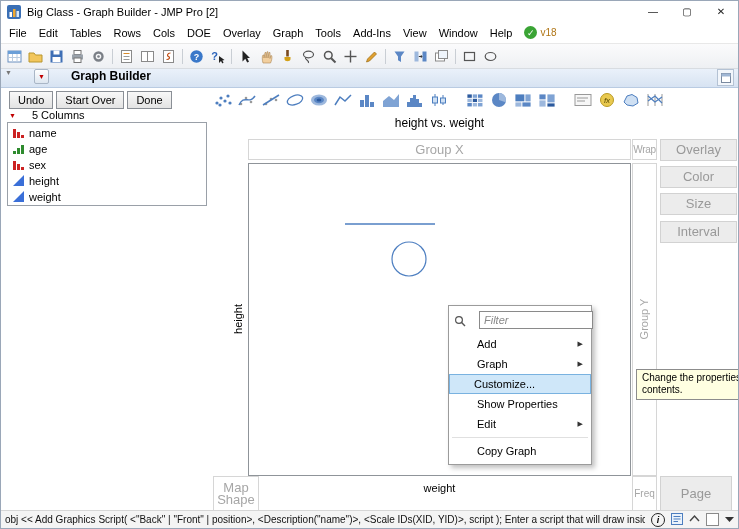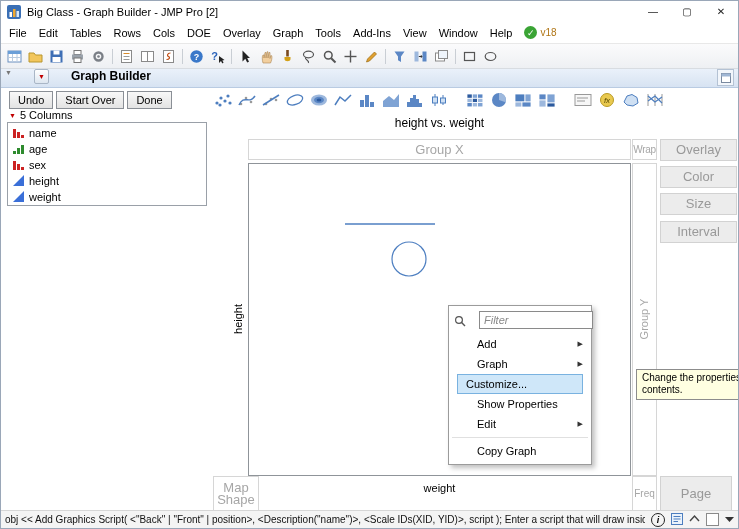--- a/index.html
+++ b/index.html
@@ -38,42 +38,42 @@
   
   .jbtn{height:18px;padding:1px 8px;font-size:11px;font-family:"Liberation Sans",sans-serif;background:linear-gradient(#f8f8f8,#e3e3e3);border:1px solid #8a8f96;border-radius:0;display:inline-flex;align-items:center}
   .btn-row{display:flex;gap:3px}
 
   
   .palette{display:flex;align-items:center}
   .picon{width:22px;height:20px;display:flex;align-items:center;justify-content:center;border:1px solid transparent;border-radius:2px}
   .pgap{width:12px}
 
   
-  .col-header{display:flex;align-items:center;gap:4px}
+  .col-header{display:flex;align-items:center;gap:16px}
   .col-header .tri{color:#c00000;font-size:7px}
   .col-list{box-sizing:border-box;width:200px;height:84px;border:1px solid #9aa0a8;background:#fff;padding:2px 0;overflow:hidden}
   .col-item{height:16px;display:flex;align-items:center;gap:5px;padding-left:5px}
 
   
   .zone{position:absolute;box-sizing:border-box;border:1px solid #d6d6d6;background:#fff;display:flex;align-items:center;justify-content:center;color:#a6a6a6;font-size:13px;overflow:hidden}
   .zone.filled{background:#ececec;border-color:#d2d2d2;color:#999}
   .zone .zlabel{text-align:center;line-height:12px}
   .graph-title{position:absolute;text-align:center;font-weight:normal;font-size:12px}
   .axis-x{position:absolute;text-align:center;font-size:11px}
   .vlabel{position:absolute;white-space:nowrap;transform:translate(-50%,-50%) rotate(-90deg);font-size:11px}
   .plot{position:absolute;box-sizing:border-box;border:1px solid #8f9499;background:#fff}
 
   
   .ctx{position:absolute;left:447px;top:304px;width:144px;box-sizing:border-box;background:#fff;border:1px solid #9b9b9b;box-shadow:3px 3px 5px rgba(0,0,0,.25);padding:3px 0;z-index:5}
   .ctx-filter{display:flex;align-items:flex-end;gap:13px;padding:2px 4px 5px 5px}
   .ctx-filter input{width:114px;height:18px;box-sizing:border-box;border:1px solid #8a8a8a;font-family:"Liberation Sans",sans-serif;font-size:11px;padding:0 4px}
   .ctx-filter input::placeholder{font-style:italic;color:#8a8a8a}
   .ctx-item{position:relative;height:20px;display:flex;align-items:center;padding:0 8px 0 28px;font-size:11px}
   .ctx-item .arrow{margin-left:auto;font-size:7px;color:#333}
-  .ctx-item.hl{background:#cfe7f9;border:1px solid #79b2e0;box-sizing:border-box;margin:0 8px;padding-left:8px}
+  .ctx-item.hl{background:#cfe7f9;border:1px solid #79b2e0;box-sizing:border-box;margin:0 0;padding-left:24px}
   .ctx-sep{height:1px;background:#e0e0e0;margin:3px 3px}
 
   
   .tooltip{position:absolute;left:635px;top:368px;width:170px;height:31px;box-sizing:border-box;background:#ffffe1;border:1px solid #8c8c8c;font-size:10px;line-height:12px;padding:2px 5px;z-index:6;white-space:nowrap}
 
   
   .statusbar{position:absolute;left:0;bottom:0;width:739px;height:18px;box-sizing:border-box;background:#f4f4f4;border-top:1px solid #d6d6d6;display:flex;align-items:center;padding:0 4px;gap:6px;font-size:10px}
   .status-text{flex:1;white-space:nowrap;overflow:hidden;color:#111}
   .status-icons{display:flex;align-items:center;gap:6px;padding-right:2px}
   .info-circle{width:12px;height:12px;border:1px solid #222;border-radius:50%;display:flex;align-items:center;justify-content:center;font-size:9px;font-style:italic;font-weight:bold}

